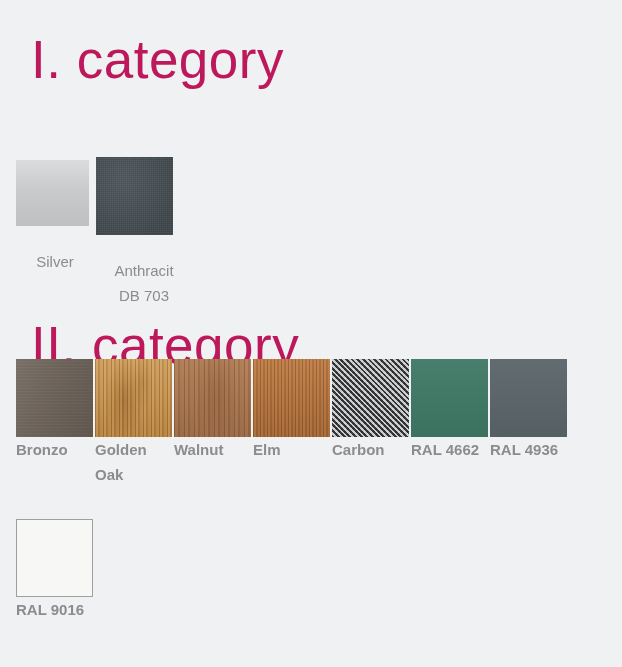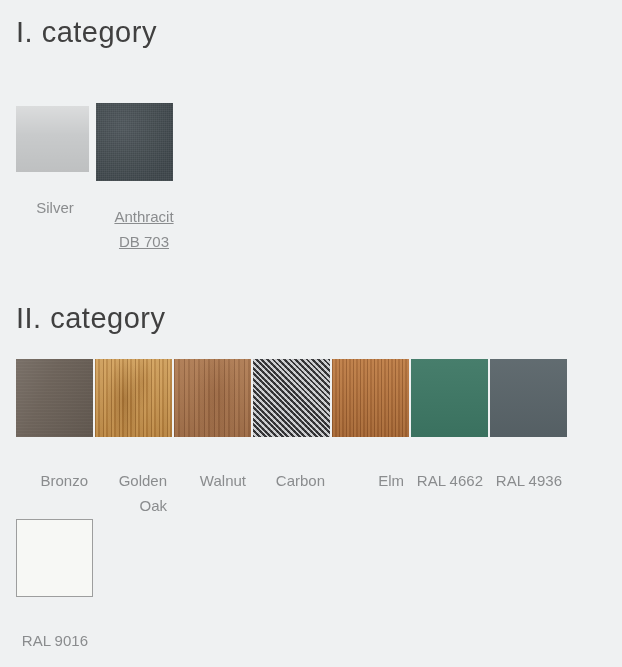--- a/index.html
+++ b/index.html
@@ -16,26 +16,26 @@
   }
   .page {
     position: relative;
     width: 622px;
     height: 667px;
     box-sizing: border-box;
   }
 
   
   .category-heading {
-    font-size: 29px;
+    font-size: 53px;
     font-weight: 300;
-    color: #404040;
+    color: #be185d;
     letter-spacing: 0.5px;
     line-height: 1;
-    margin: 0;
+    margin: 15px;
     padding: 0;
     white-space: nowrap;
   }
 
   
   .section {
     position: absolute;
     left: 0;
     width: 622px;
   }
@@ -59,27 +59,26 @@
   .swatch {
     width: 77px;
     height: 78px;
     box-sizing: border-box;
     display: block;
     background-repeat: repeat;
   }
 
   .swatch-label {
     font-size: 15px;
-    font-weight: 400;
+    font-weight: 700;
     color: #8a8c8e;
     line-height: 25px;
-    margin-top: 31px;
+    margin-top: 0;
     padding-right: 6px;
     word-wrap: break-word;
-    text-align: right;
   }
 
   
   #cat1-row { position: relative; height: 170px; padding-left: 4px; display: block; text-align: center; }
   #swatch-silver {
     position: absolute;
     left: 16px;
     top: 59px;
     width: 73px;
     height: 66px;
@@ -101,21 +100,20 @@
     line-height: 25px;
   }
   #label-anthracit {
     position: absolute;
     left: 99px;
     top: 157px;
     width: 90px;
     font-size: 15px;
     color: #8a8c8e;
     line-height: 25px;
-    text-decoration: underline;
   }
   #label-anthracit span { display: block; }
 
   
   #cat2-row-1 {
     position: absolute;
     top: 55px;
     left: 0;
     width: 622px;
   }
@@ -241,30 +239,30 @@
         <div class="swatch m-golden-oak"></div>
         <div class="swatch-label">Golden Oak</div>
       </div>
 
       <div class="swatch-cell">
         <div class="swatch m-walnut"></div>
         <div class="swatch-label">Walnut</div>
       </div>
 
       <div class="swatch-cell">
+        <div class="swatch m-elm"></div>
+        <div class="swatch-label">Elm</div>
+      </div>
+
+      <div class="swatch-cell">
         <div class="swatch m-carbon"></div>
         <div class="swatch-label">Carbon</div>
       </div>
 
       <div class="swatch-cell">
-        <div class="swatch m-elm"></div>
-        <div class="swatch-label">Elm</div>
-      </div>
-
-      <div class="swatch-cell">
         <div class="swatch m-ral6005"></div>
         <div class="swatch-label">RAL 4662</div>
       </div>
 
       <div class="swatch-cell">
         <div class="swatch m-ral7016"></div>
         <div class="swatch-label">RAL 4936</div>
       </div>
 
     </div>

